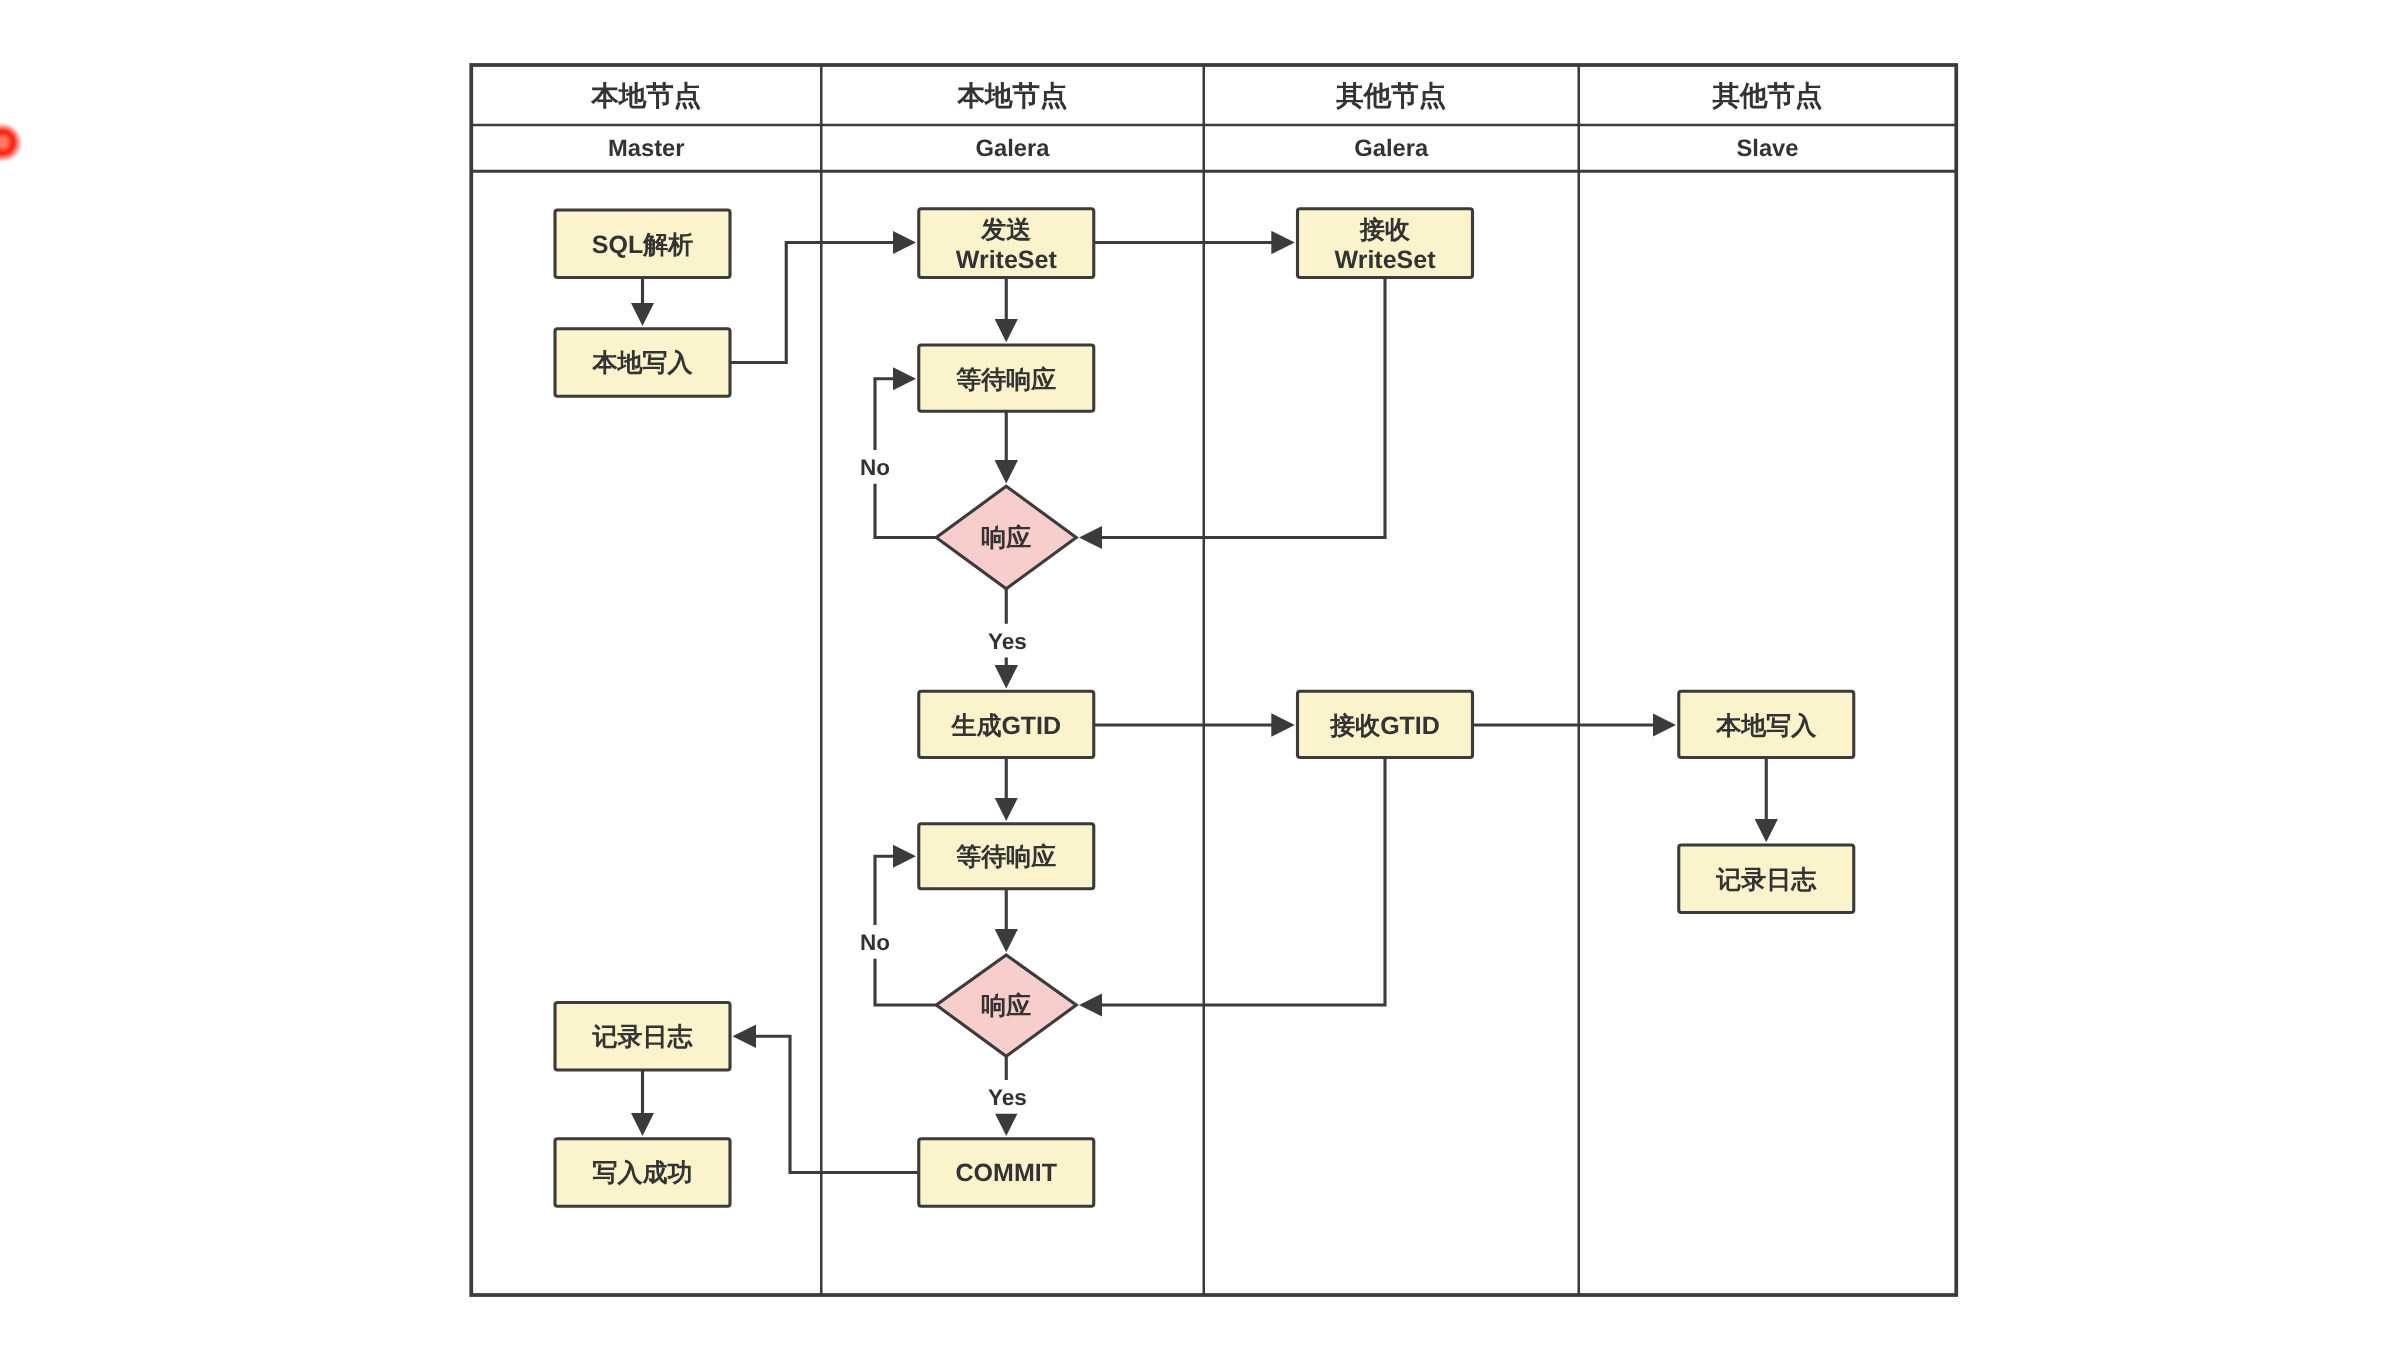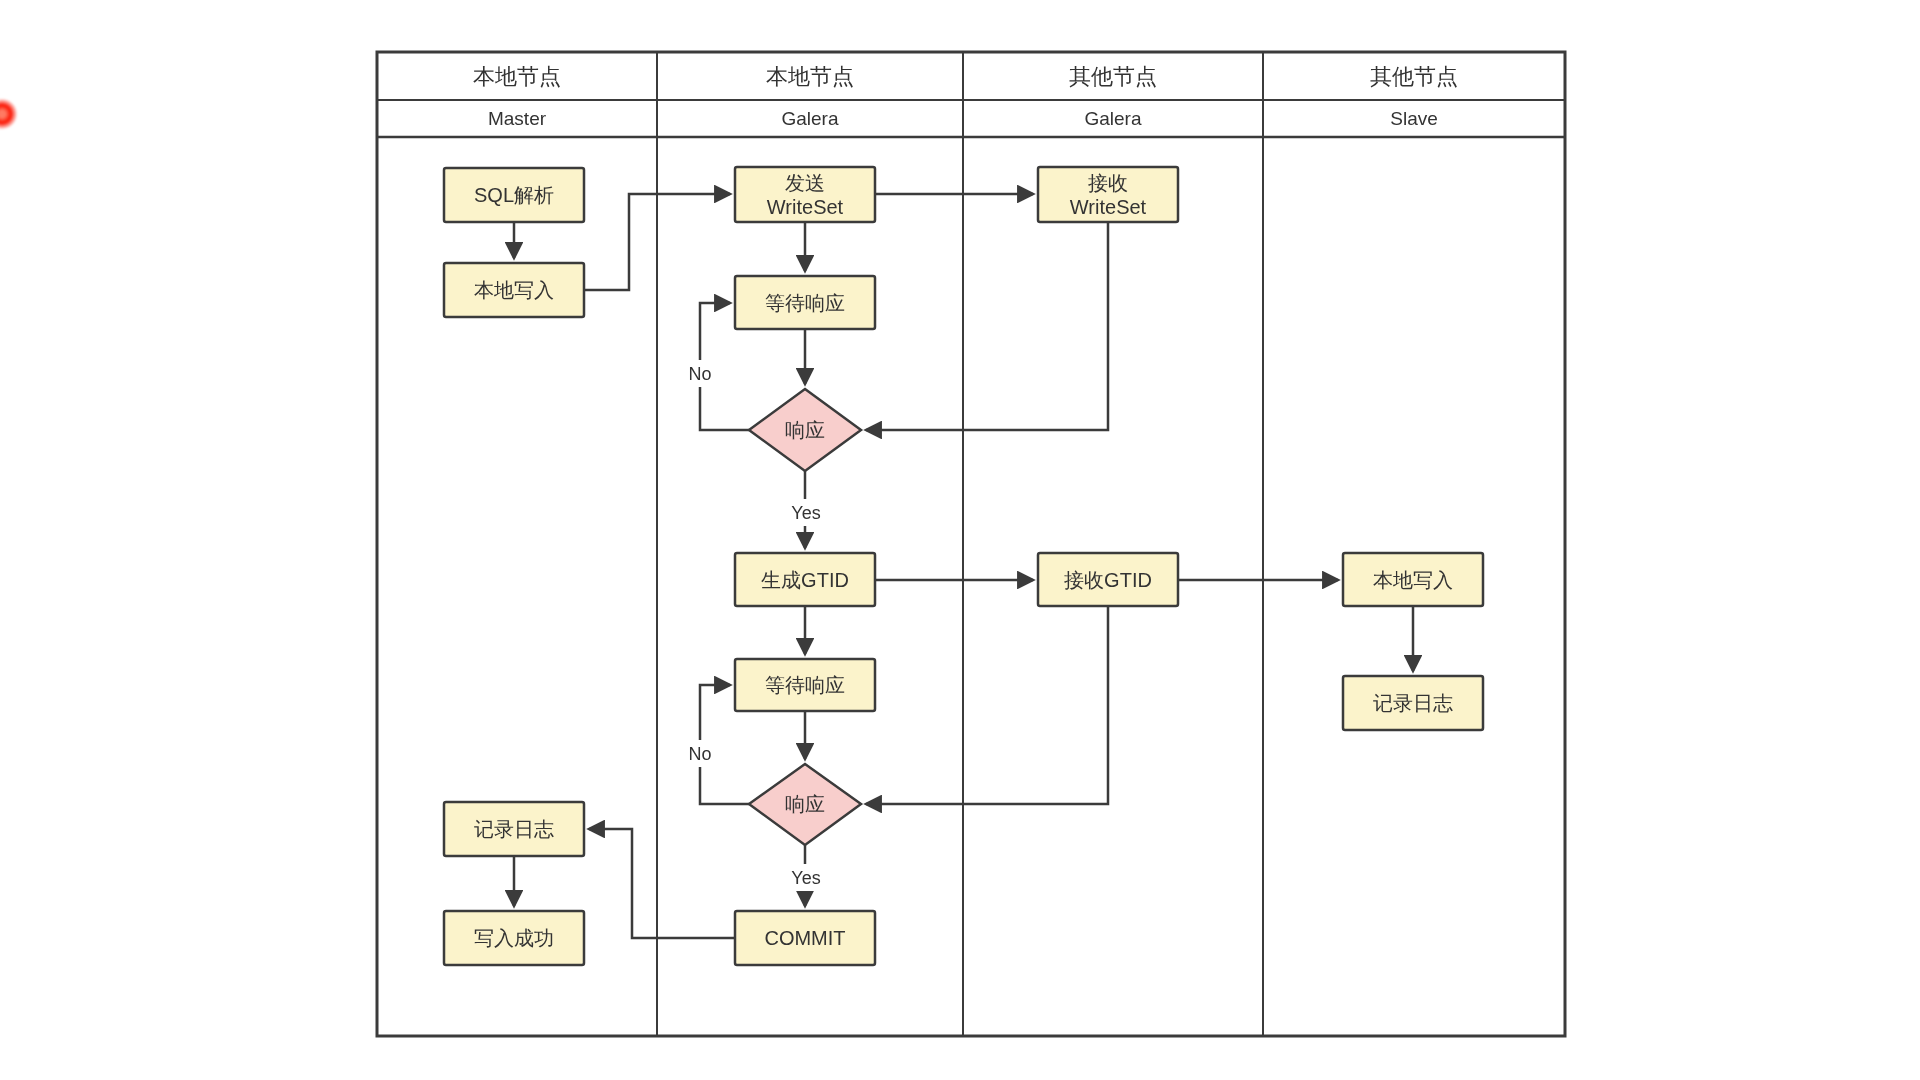--- a/index.html
+++ b/index.html
@@ -1,17 +1,17 @@
 <!DOCTYPE html>
 <html><head>
 <meta charset="utf-8">
 <style>
   html,body{margin:0;padding:0;background:#ffffff;}
   #stage{position:relative;width:1620px;height:1080px;background:#ffffff;overflow:hidden;
-         font-family:"Liberation Sans","DejaVu Sans",sans-serif;}
+         font-family:"Liberation Sans","DejaVu Sans",sans-serif;font-weight:bold;}
   svg text{font-family:"Liberation Sans","DejaVu Sans",sans-serif;fill:#333333;}
   .lane-title{font-size:22px;}
   .lane-subtitle{font-size:19px;}
   .node-label{font-size:20px;}
   .edge-label{font-size:18px;}
   .pointer-dot{position:absolute;left:-13px;top:99px;width:30px;height:30px;border-radius:50%;
     background:radial-gradient(circle,#ff7a63 16%,#fb1604 42%,rgba(251,30,10,.45) 60%,rgba(255,60,40,0) 76%);
     filter:blur(1px);}
   .watermark{position:absolute;left:1773px;top:1026px;display:flex;align-items:flex-start;gap:5px;}
   .watermark-text{font-size:33px;letter-spacing:1px;color:#E8A2A2;}

